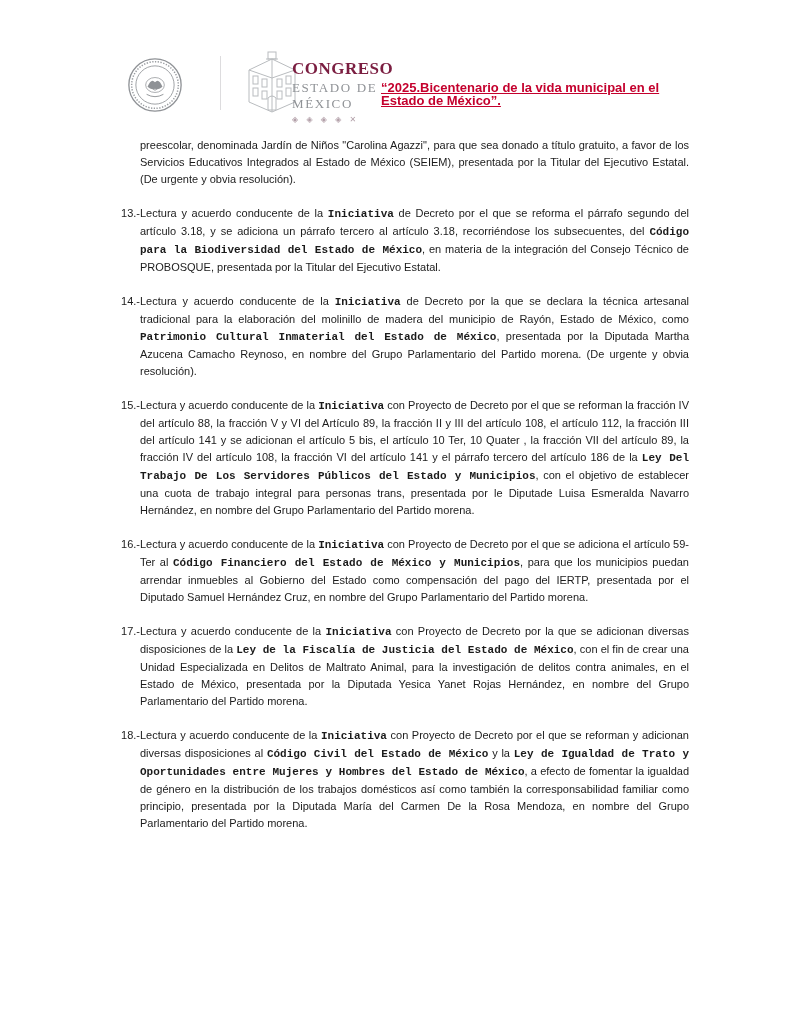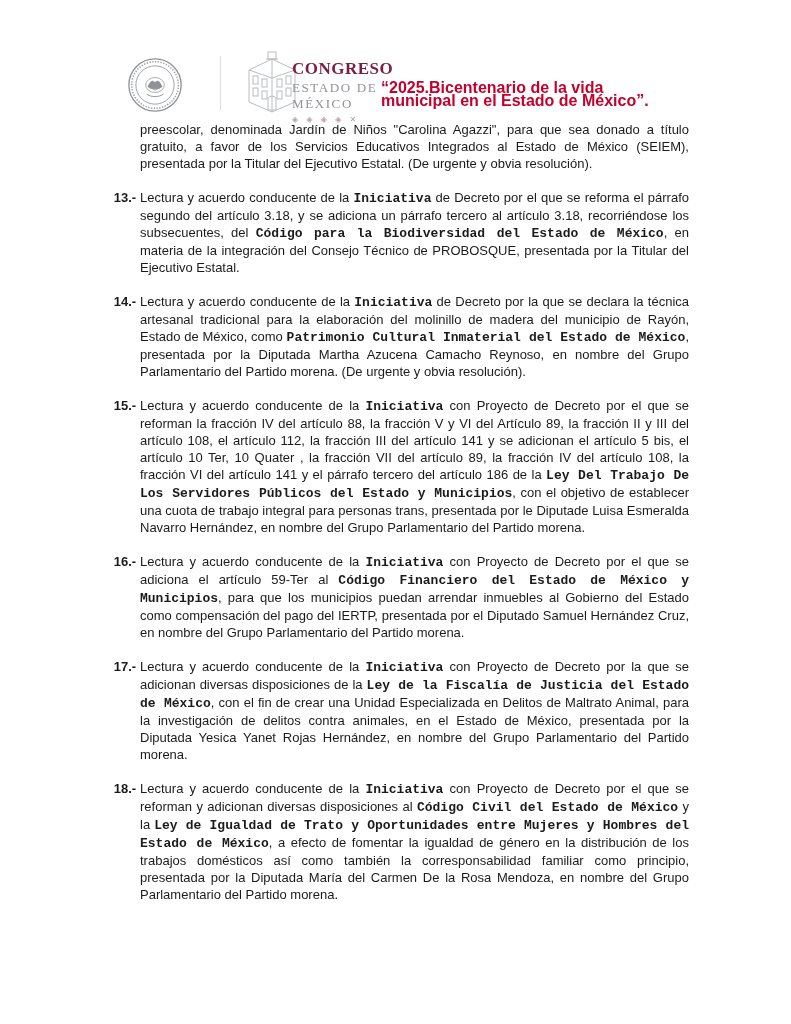--- a/index.html
+++ b/index.html
@@ -25,30 +25,31 @@
   }
   .brand-subtitle {
     font-family:"Liberation Serif", serif;
     font-size:13px; letter-spacing:1.6px; color:#8f9296; margin-top:2px;
   }
   .brand-ornaments {
     font-size:8px; letter-spacing:3px; color:#b3a0a9; margin-top:3px;
   }
   .slogan {
     position:absolute; left:381px; top:81px; width:285px;
-    font-size:16px; font-weight:bold; color:var(--slogan_red,#c4002d);
+    font-size:13px; font-weight:bold; color:var(--slogan_red,#c4002d);
     line-height:13px;
+    text-decoration:underline;
   }
   
   .content {
-    position:absolute; left:110px; top:121px; width:579px;
-    font-size:13px; line-height:17px; text-align:justify;
+    position:absolute; left:110px; top:137px; width:579px;
+    font-size:11px; line-height:17px; text-align:justify;
   }
   .para { position:relative; padding-left:30px; margin-bottom:17px; }
-  .para .num { position:absolute; left:0; top:0; width:30px; font-weight:bold; text-align:center; }
+  .para .num { position:absolute; left:0; top:0; width:30px; font-weight:normal; text-align:right; }
   .para b { font-weight:bold;font-family:Liberation Mono, monospace; }
 </style>
 </head>
 <body>
 
 <div class="page">
 
   <div>
 
     <svg class="seal" viewBox="0 0 60 60">

